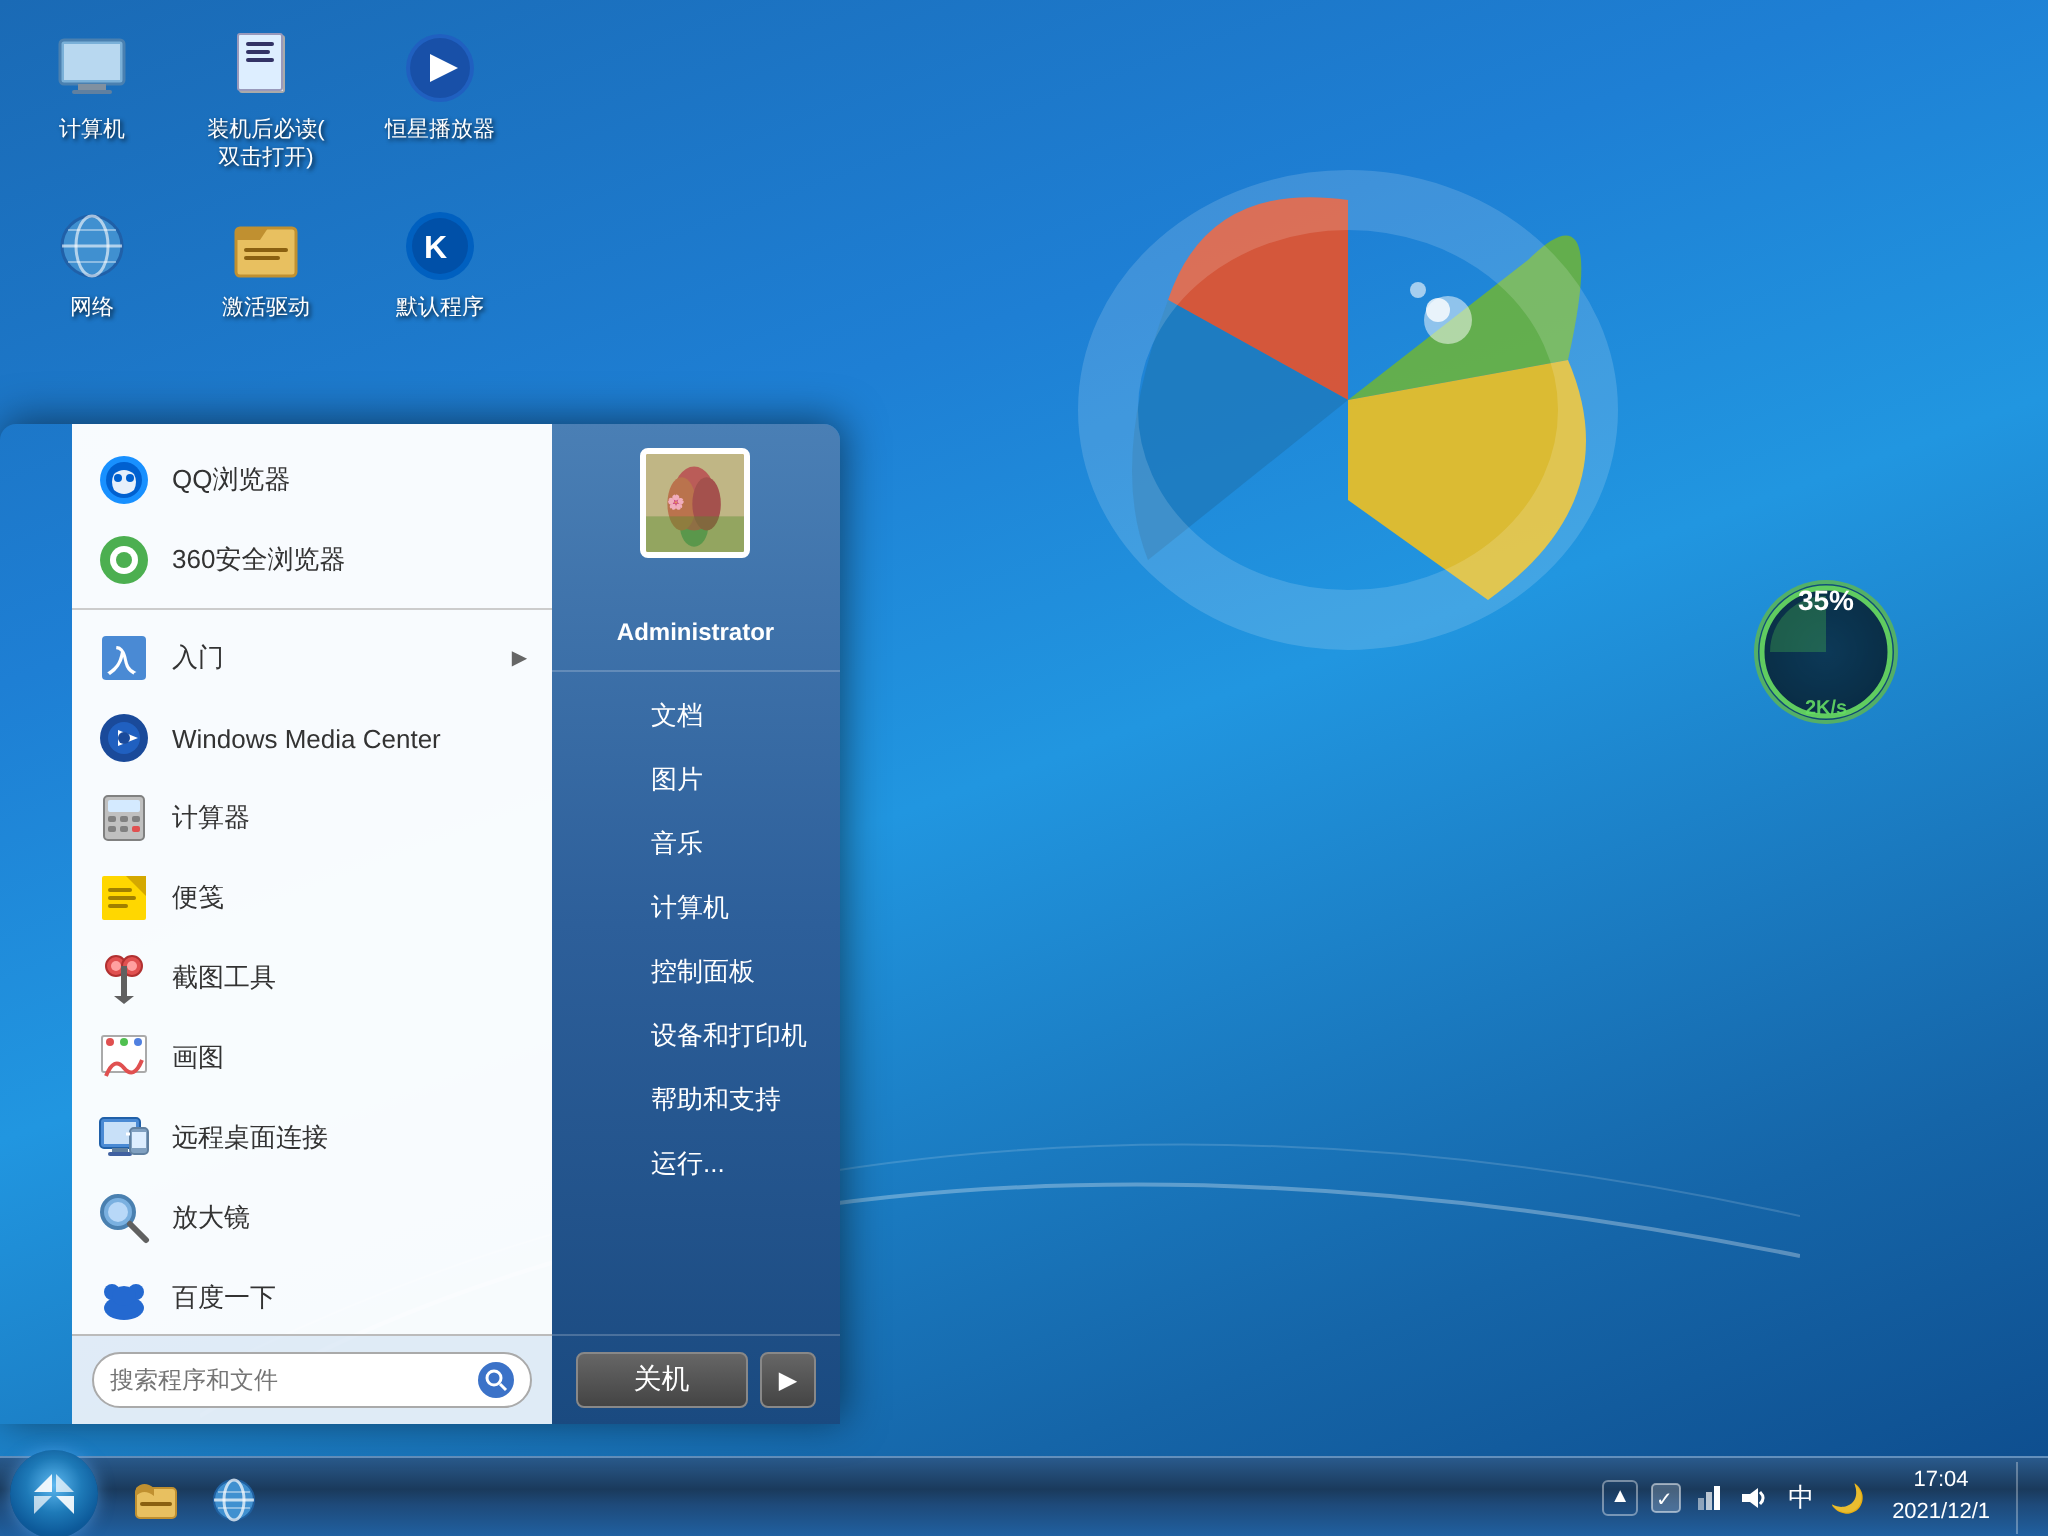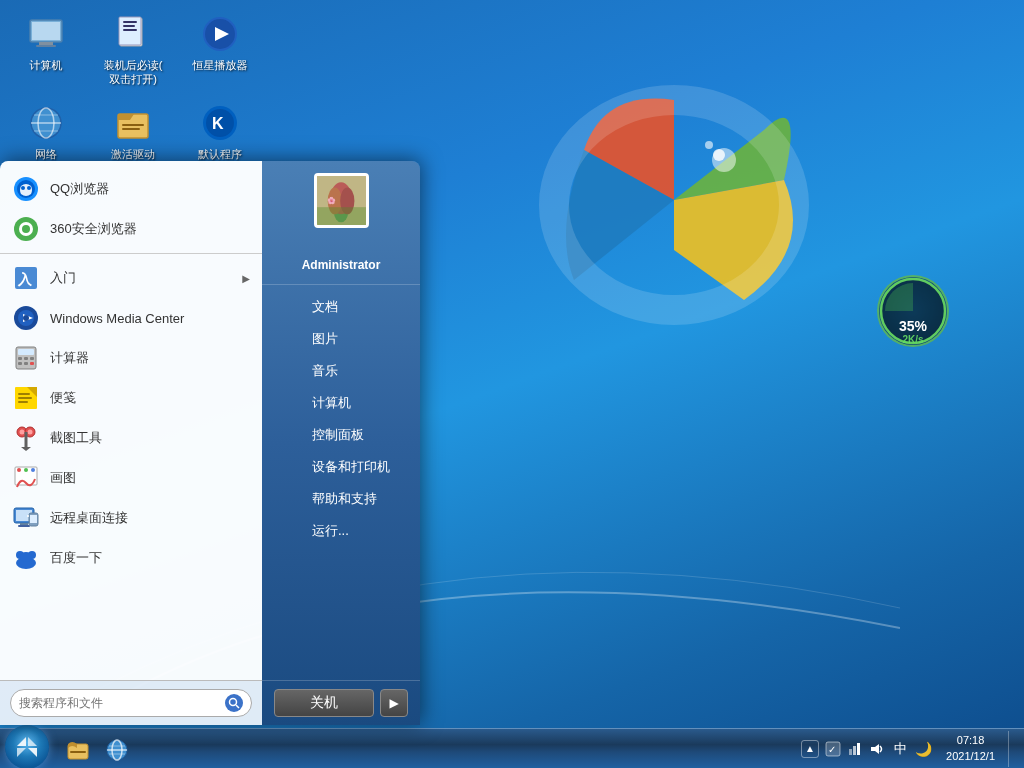--- a/index.html
+++ b/index.html
@@ -172,30 +172,31 @@
     .show-desktop {
       width: 8px;
       height: 36px;
       border-left: 1px solid rgba(255,255,255,0.3);
       cursor: pointer;
     }
 
     
     #start-menu {
       position: absolute;
-      bottom: 43px;
+      bottom: 56px;
       left: 0;
       width: 420px;
-      height: 564px;
+      height: 500px;
       background: transparent;
       z-index: 200;
       display: flex;
       border-radius: 8px 8px 0 0;
       overflow: hidden;
       box-shadow: 2px -2px 20px rgba(0,0,0,0.5);
+      padding-left: 36px;
     }
 
     
     .start-left {
       width: 262px;
       background: rgba(255,255,255,0.97);
       display: flex;
       flex-direction: column;
     }
 
@@ -369,30 +370,30 @@
       justify-content: center;
       cursor: pointer;
       color: white;
       font-size: 12px;
     }
 
     
     .net-meter {
       position: absolute;
       right: 75px;
-      top: 275px;
+      top: 290px;
       width: 72px;
       height: 72px;
       background: radial-gradient(circle, rgba(0,0,0,0.3) 0%, rgba(0,0,0,0.5) 100%);
       border-radius: 50%;
       border: 2px solid rgba(100,200,100,0.8);
       display: flex;
       flex-direction: column;
       align-items: center;
-      justify-content: flex-end;
+      justify-content: space-between;
       color: white;
       font-size: 13px;
       font-weight: bold;
     }
 
     .net-meter-sub {
       font-size: 10px;
       color: rgba(100,220,100,0.9);
     }
 
@@ -662,20 +663,30 @@
               <rect x="7" y="18" width="8" height="2" fill="#6080a0"></rect>
               <rect x="5" y="20" width="12" height="2" rx="1" fill="#4060a0"></rect>
               <rect x="16" y="8" width="9" height="13" rx="2" fill="#80a0c0" stroke="#6080a0" stroke-width="1"></rect>
               <rect x="17" y="10" width="7" height="8" fill="#ddeeff"></rect>
               <line x1="14" y1="11" x2="16" y2="11" stroke="white" stroke-width="1.5"></line>
             </svg>
           </div>
           <span class="smi-label">远程桌面连接</span>
         </div>
 
+        <div class="start-menu-item">
+          <div class="smi-icon">
+            <svg width="26" height="26" viewBox="0 0 26 26">
+              <circle cx="10" cy="10" r="8" fill="#7ab0e0" stroke="#4a80b0" stroke-width="2"></circle>
+              <circle cx="10" cy="10" r="5" fill="#b8d8f8"></circle>
+              <line x1="16" y1="16" x2="24" y2="24" stroke="#606060" stroke-width="3" stroke-linecap="round"></line>
+            </svg>
+          </div>
+          <span class="smi-label">放大镜</span>
+        </div>
 
         <div class="start-menu-item">
           <div class="smi-icon">
             <svg width="26" height="26" viewBox="0 0 26 26">
               <ellipse cx="13" cy="18" rx="10" ry="6" fill="#2469d0"></ellipse>
               <circle cx="7" cy="10" r="4" fill="#2469d0"></circle>
               <circle cx="19" cy="10" r="4" fill="#2469d0"></circle>
               <ellipse cx="13" cy="12" rx="6" ry="5" fill="#2469d0"></ellipse>
             </svg>
           </div>
@@ -819,21 +830,21 @@
           </svg>
         </div>
       </div>
 
       <div class="ime-indicator">
         <span>中</span>
       </div>
       <div class="tray-icon" style="font-size:14px;">🌙</div>
 
       <div class="clock">
-        <span>07:18</span>
+        <span>17:04</span>
         <span>2021/12/1</span>
       </div>
 
       <div class="show-desktop"></div>
     </div>
   </div>
 
 </div>
 
 </body></html>

